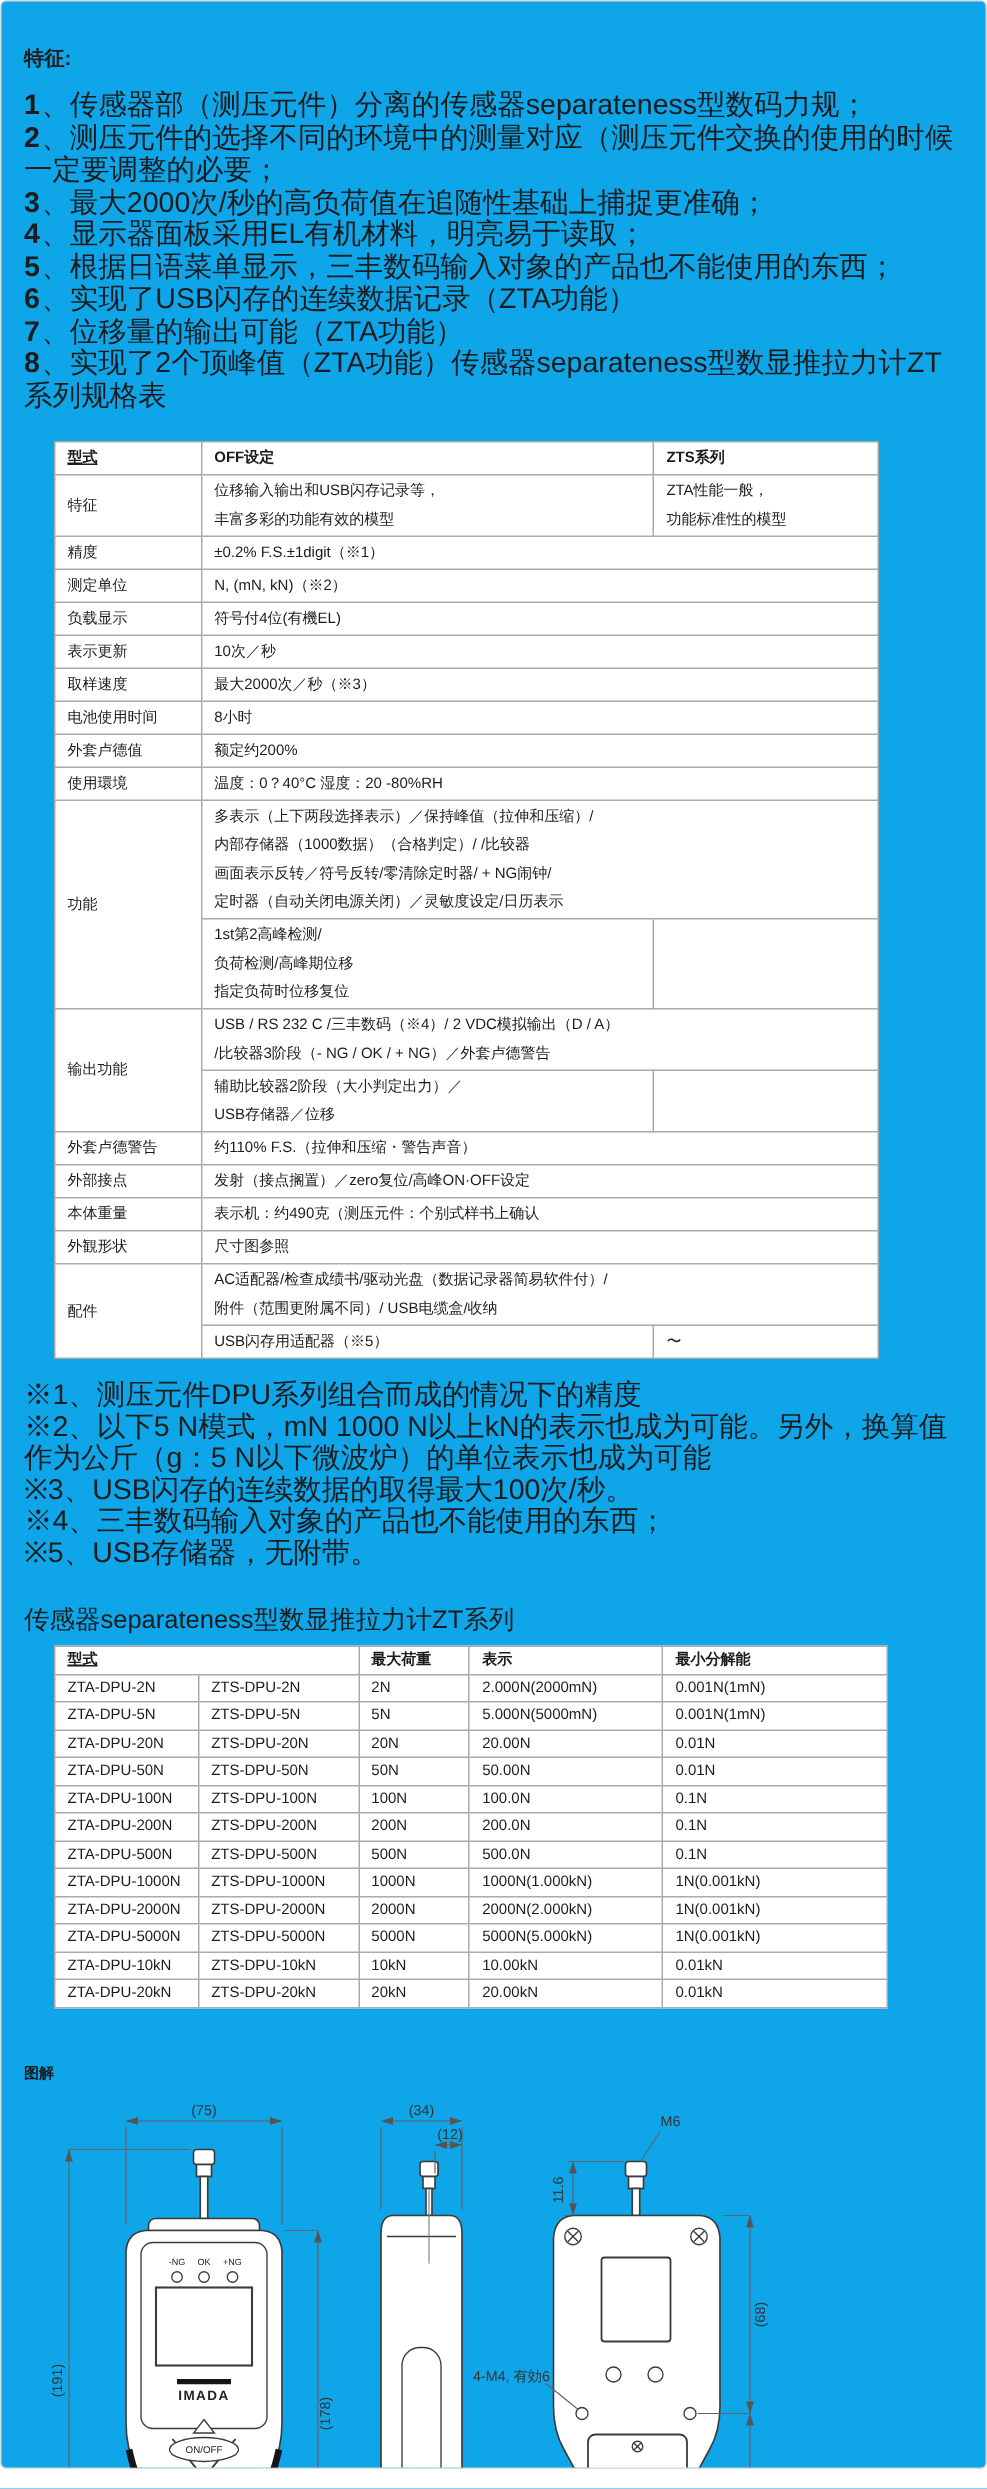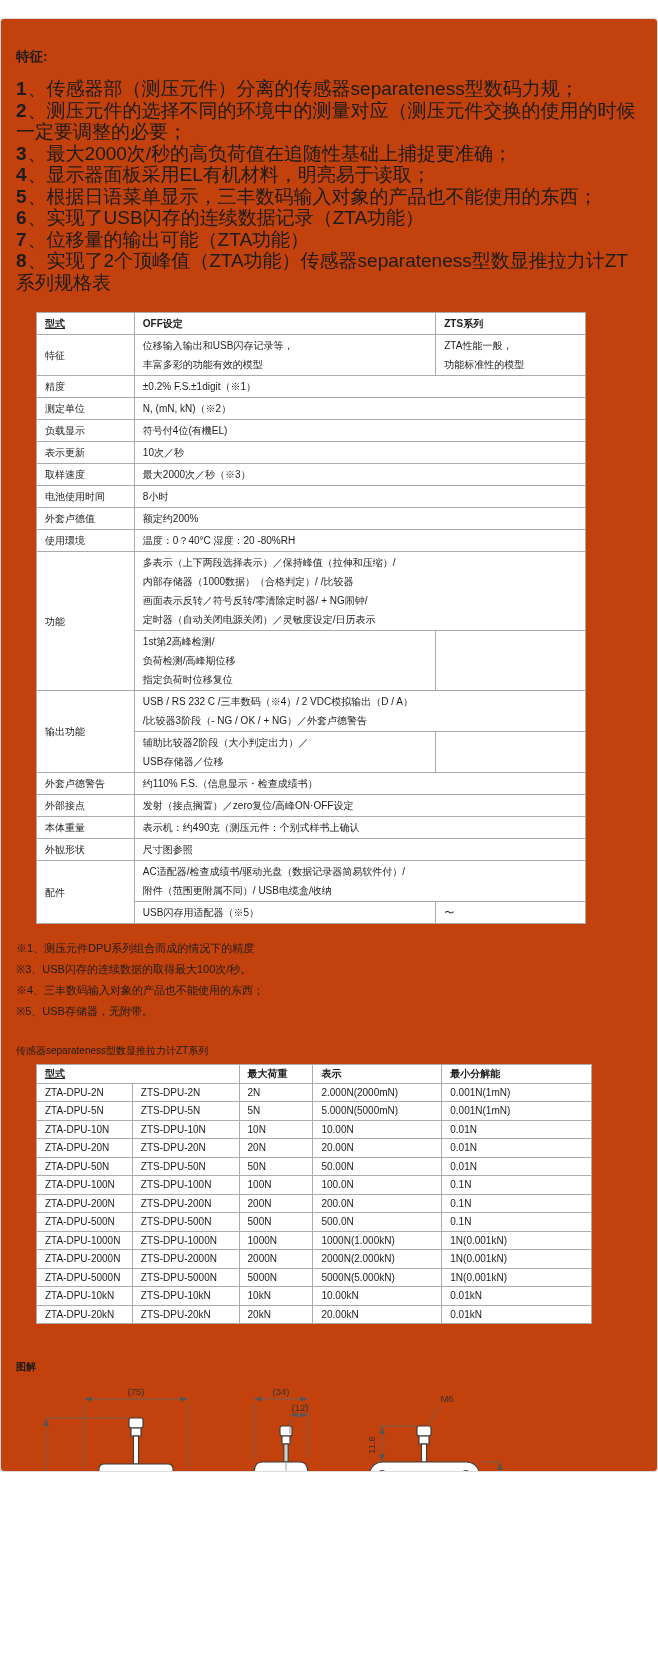--- a/index.html
+++ b/index.html
@@ -1,35 +1,35 @@
 <!DOCTYPE html>
 <html><head>
 <meta charset="utf-8">
 <style>
   html,body{margin:0;padding:0;background:#fff;}
   body{font-family:"Liberation Sans",sans-serif;color:#1c1c1c;}
-  .page{width:658px;height:1454px;box-sizing:border-box;background:#c2410c;
-        border:1px solid #dcdcdc;border-radius:4px;padding:13px 12px 0 15px;overflow:hidden;margin-top:18px;}
+  .page{width:658px;height:1646px;box-sizing:border-box;background:#0ea5e9;
+        border:1px solid #dcdcdc;border-radius:4px;padding:13px 12px 0 15px;overflow:hidden;}
   .section-heading{font-size:13.5px;font-weight:bold;margin:16px 0 0 0;}
   .features{margin-top:12px;}
   .feature-item{font-size:19px;line-height:21.5px;}
   .feature-item b{margin-right:1px;}
   table{border-collapse:collapse;font-size:10px;margin-left:20px;background:#fff;}
   .spec-table{width:550px;margin-top:19px;}
   .spec-table th,.spec-table td{border:1px solid #aaa;padding:1px 8px;line-height:19px;
         text-align:left;vertical-align:middle;font-weight:normal;}
   .spec-table th{font-weight:bold;}
   .models-table{width:556px;margin-top:6px;}
   .models-table th,.models-table td{border:1px solid #aaa;padding:1px 8px;line-height:15.5px;
         text-align:left;vertical-align:middle;font-weight:normal;}
   .models-table th{font-weight:bold;}
   .u{text-decoration:underline;}
   .notes{margin-top:14px;}
-  .note-item{font-size:11px;line-height:21px;}
-  .series-title{font-size:10px;margin-top:22px;}
+  .note-item{font-size:19px;line-height:21px;}
+  .series-title{font-size:17px;margin-top:22px;}
   .diagram-heading{font-size:10px;font-weight:bold;margin-top:36px;}
   .diagram-wrap{margin-top:8px;}
   svg text{font-family:"Liberation Sans",sans-serif;}
 </style>
 </head>
 <body>
 
 <div class="page">
 
   <div class="section-heading">特征:</div>
@@ -125,21 +125,21 @@
     </tr>
     <tr>
       <td>
         <div>辅助比较器2阶段（大小判定出力）／</div>
         <div>USB存储器／位移</div>
       </td>
       <td></td>
     </tr>
     <tr>
       <td>外套卢德警告</td>
-      <td colspan="2">约110% F.S.（信息显示・检查成绩书）</td>
+      <td colspan="2">约110% F.S.（拉伸和压缩・警告声音）</td>
     </tr>
     <tr>
       <td>外部接点</td>
       <td colspan="2">发射（接点搁置）／zero复位/高峰ON·OFF设定</td>
     </tr>
     <tr>
       <td>本体重量</td>
       <td colspan="2">表示机：约490克（测压元件：个别式样书上确认</td>
     </tr>
     <tr>
@@ -155,20 +155,21 @@
     </tr>
     <tr>
       <td>USB闪存用适配器（※5）</td>
       <td>〜</td>
     </tr>
   </tbody>
     </table>
 
   <div class="notes">
       <div class="note-item">※1、测压元件DPU系列组合而成的情况下的精度</div>
+      <div class="note-item">※2、以下5 N模式，mN 1000 N以上kN的表示也成为可能。另外，换算值作为公斤（g：5 N以下微波炉）的单位表示也成为可能</div>
       <div class="note-item">※3、USB闪存的连续数据的取得最大100次/秒。</div>
       <div class="note-item">※4、三丰数码输入对象的产品也不能使用的东西；</div>
       <div class="note-item">※5、USB存储器，无附带。</div>
     </div>
 
   <div class="series-title">传感器separateness型数显推拉力计ZT系列</div>
 
   <table class="models-table">
     <colgroup>
         <col style="width:96px">
@@ -192,27 +193,20 @@
           <td>2N</td>
           <td>2.000N(2000mN)</td>
           <td>0.001N(1mN)</td>
         </tr>
         <tr>
           <td>ZTA-DPU-5N</td>
           <td>ZTS-DPU-5N</td>
           <td>5N</td>
           <td>5.000N(5000mN)</td>
           <td>0.001N(1mN)</td>
-        </tr>
-        <tr>
-          <td>ZTA-DPU-10N</td>
-          <td>ZTS-DPU-10N</td>
-          <td>10N</td>
-          <td>10.00N</td>
-          <td>0.01N</td>
         </tr>
         <tr>
           <td>ZTA-DPU-20N</td>
           <td>ZTS-DPU-20N</td>
           <td>20N</td>
           <td>20.00N</td>
           <td>0.01N</td>
         </tr>
         <tr>
           <td>ZTA-DPU-50N</td>

